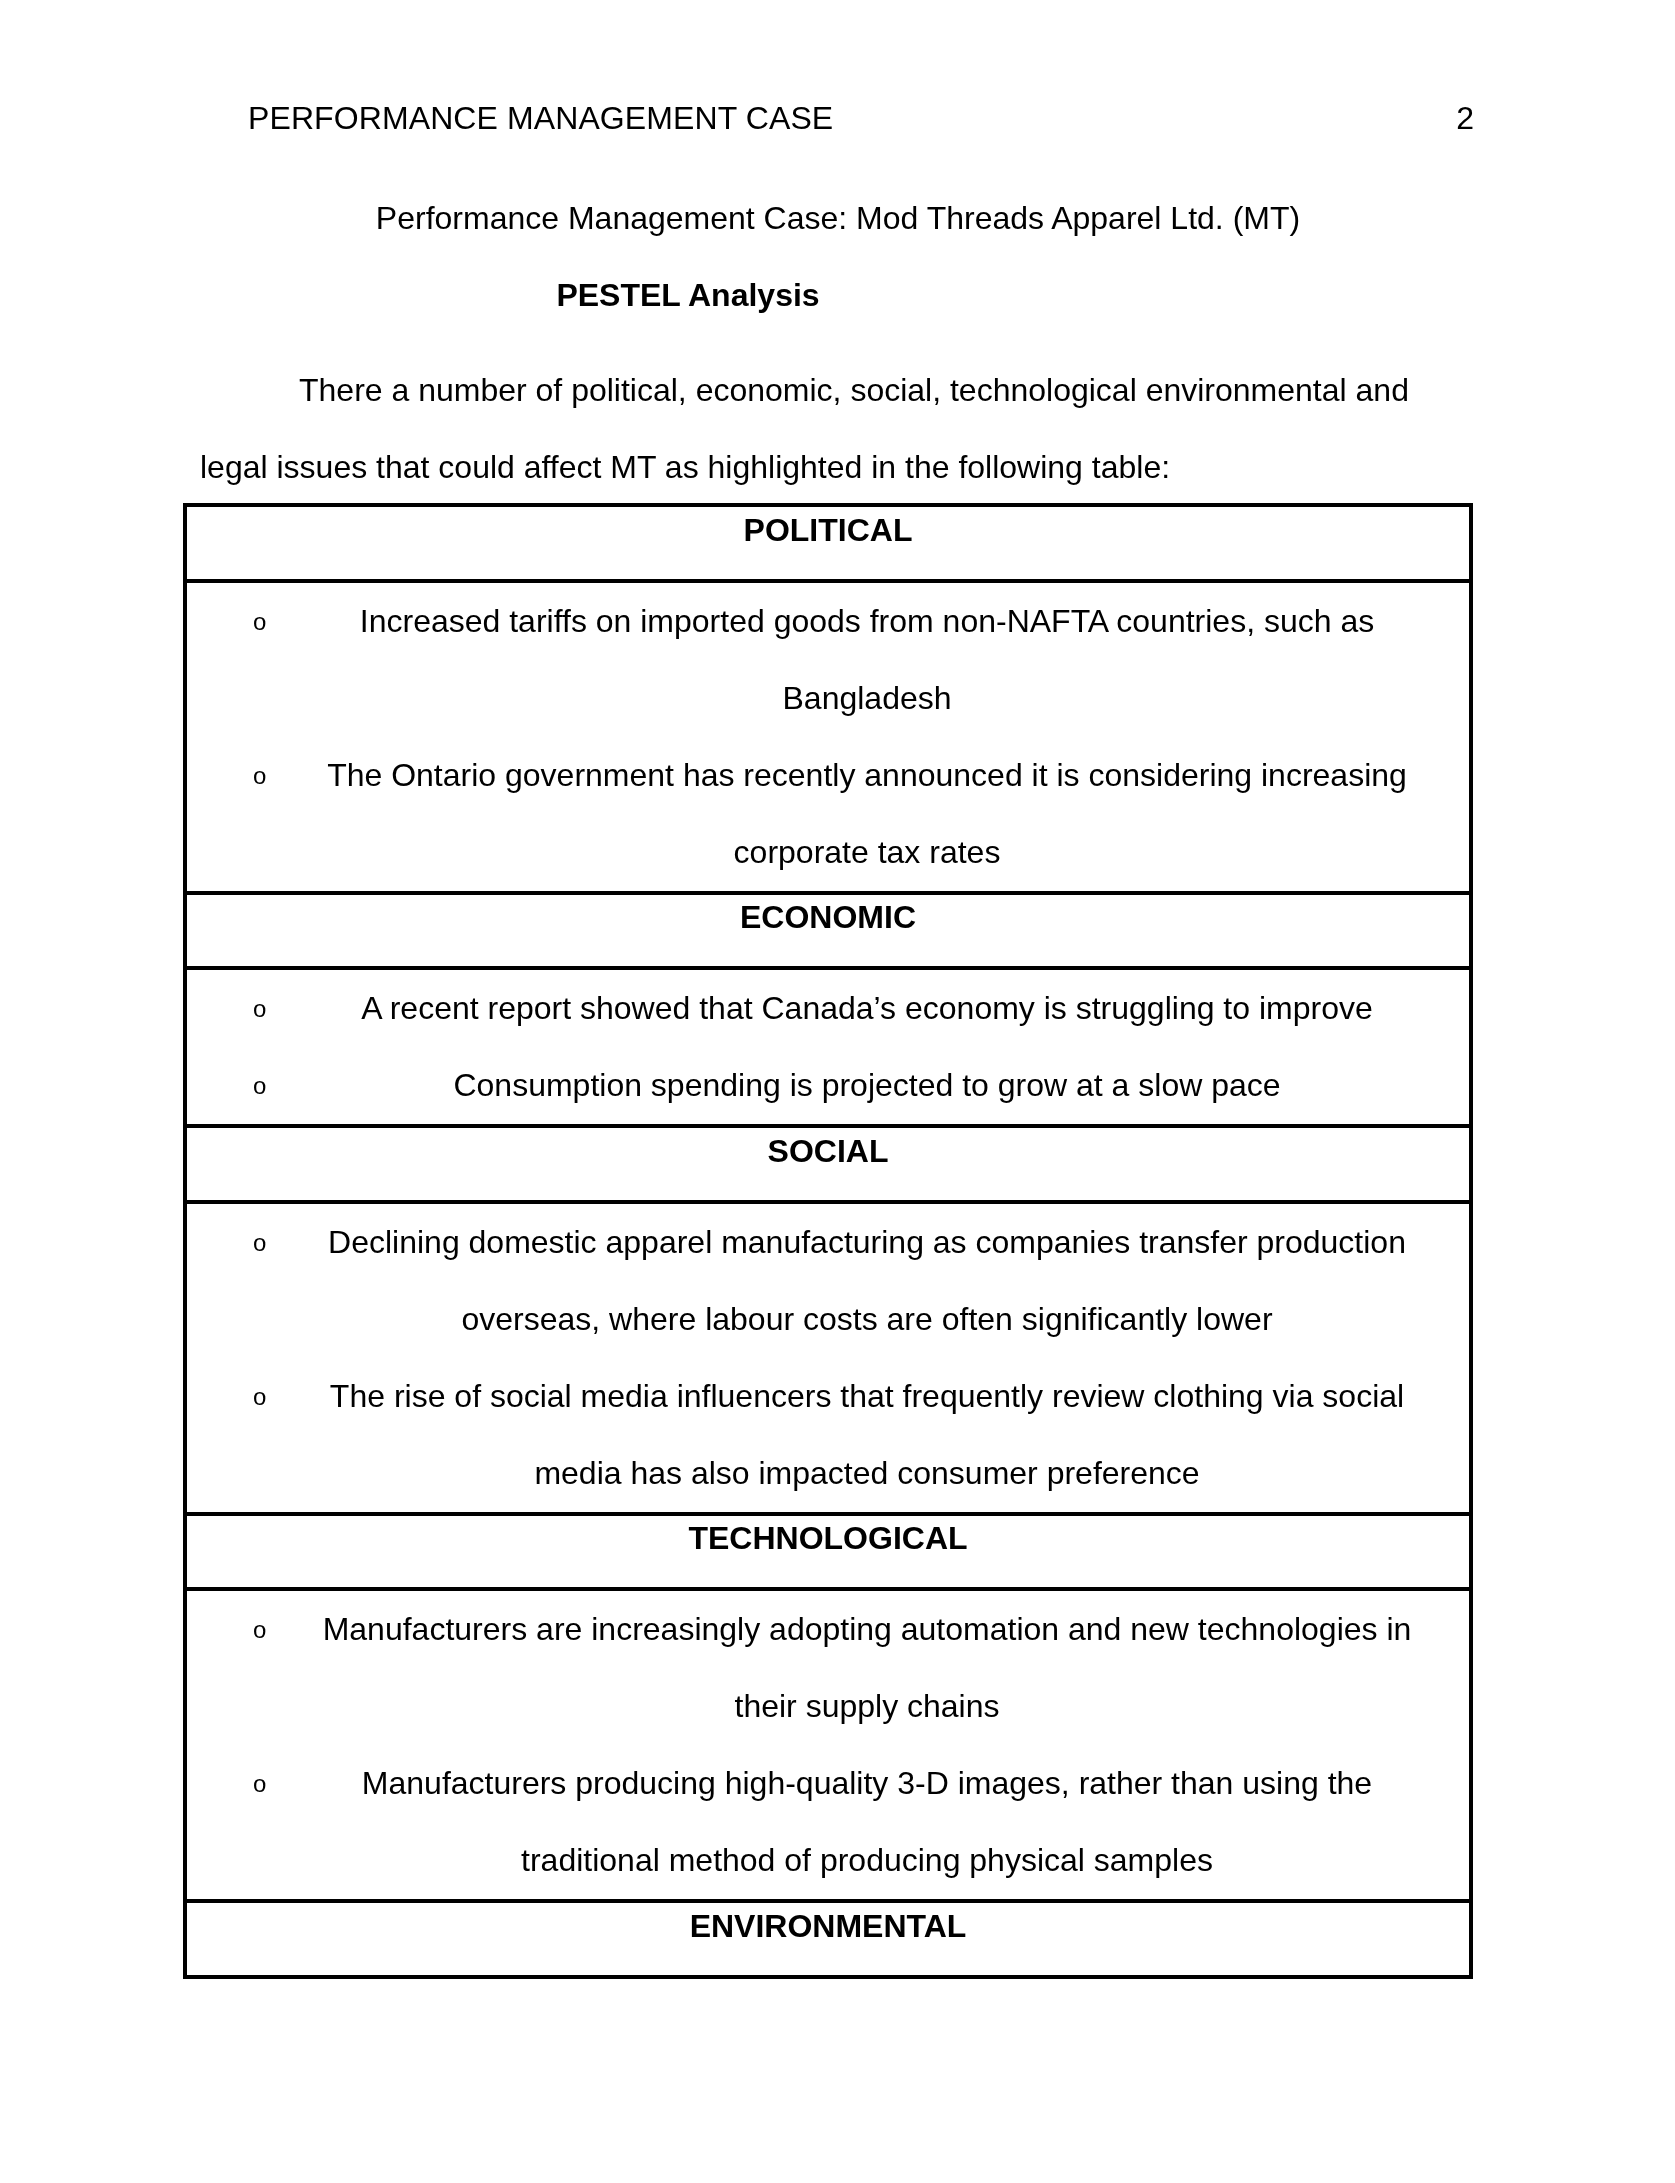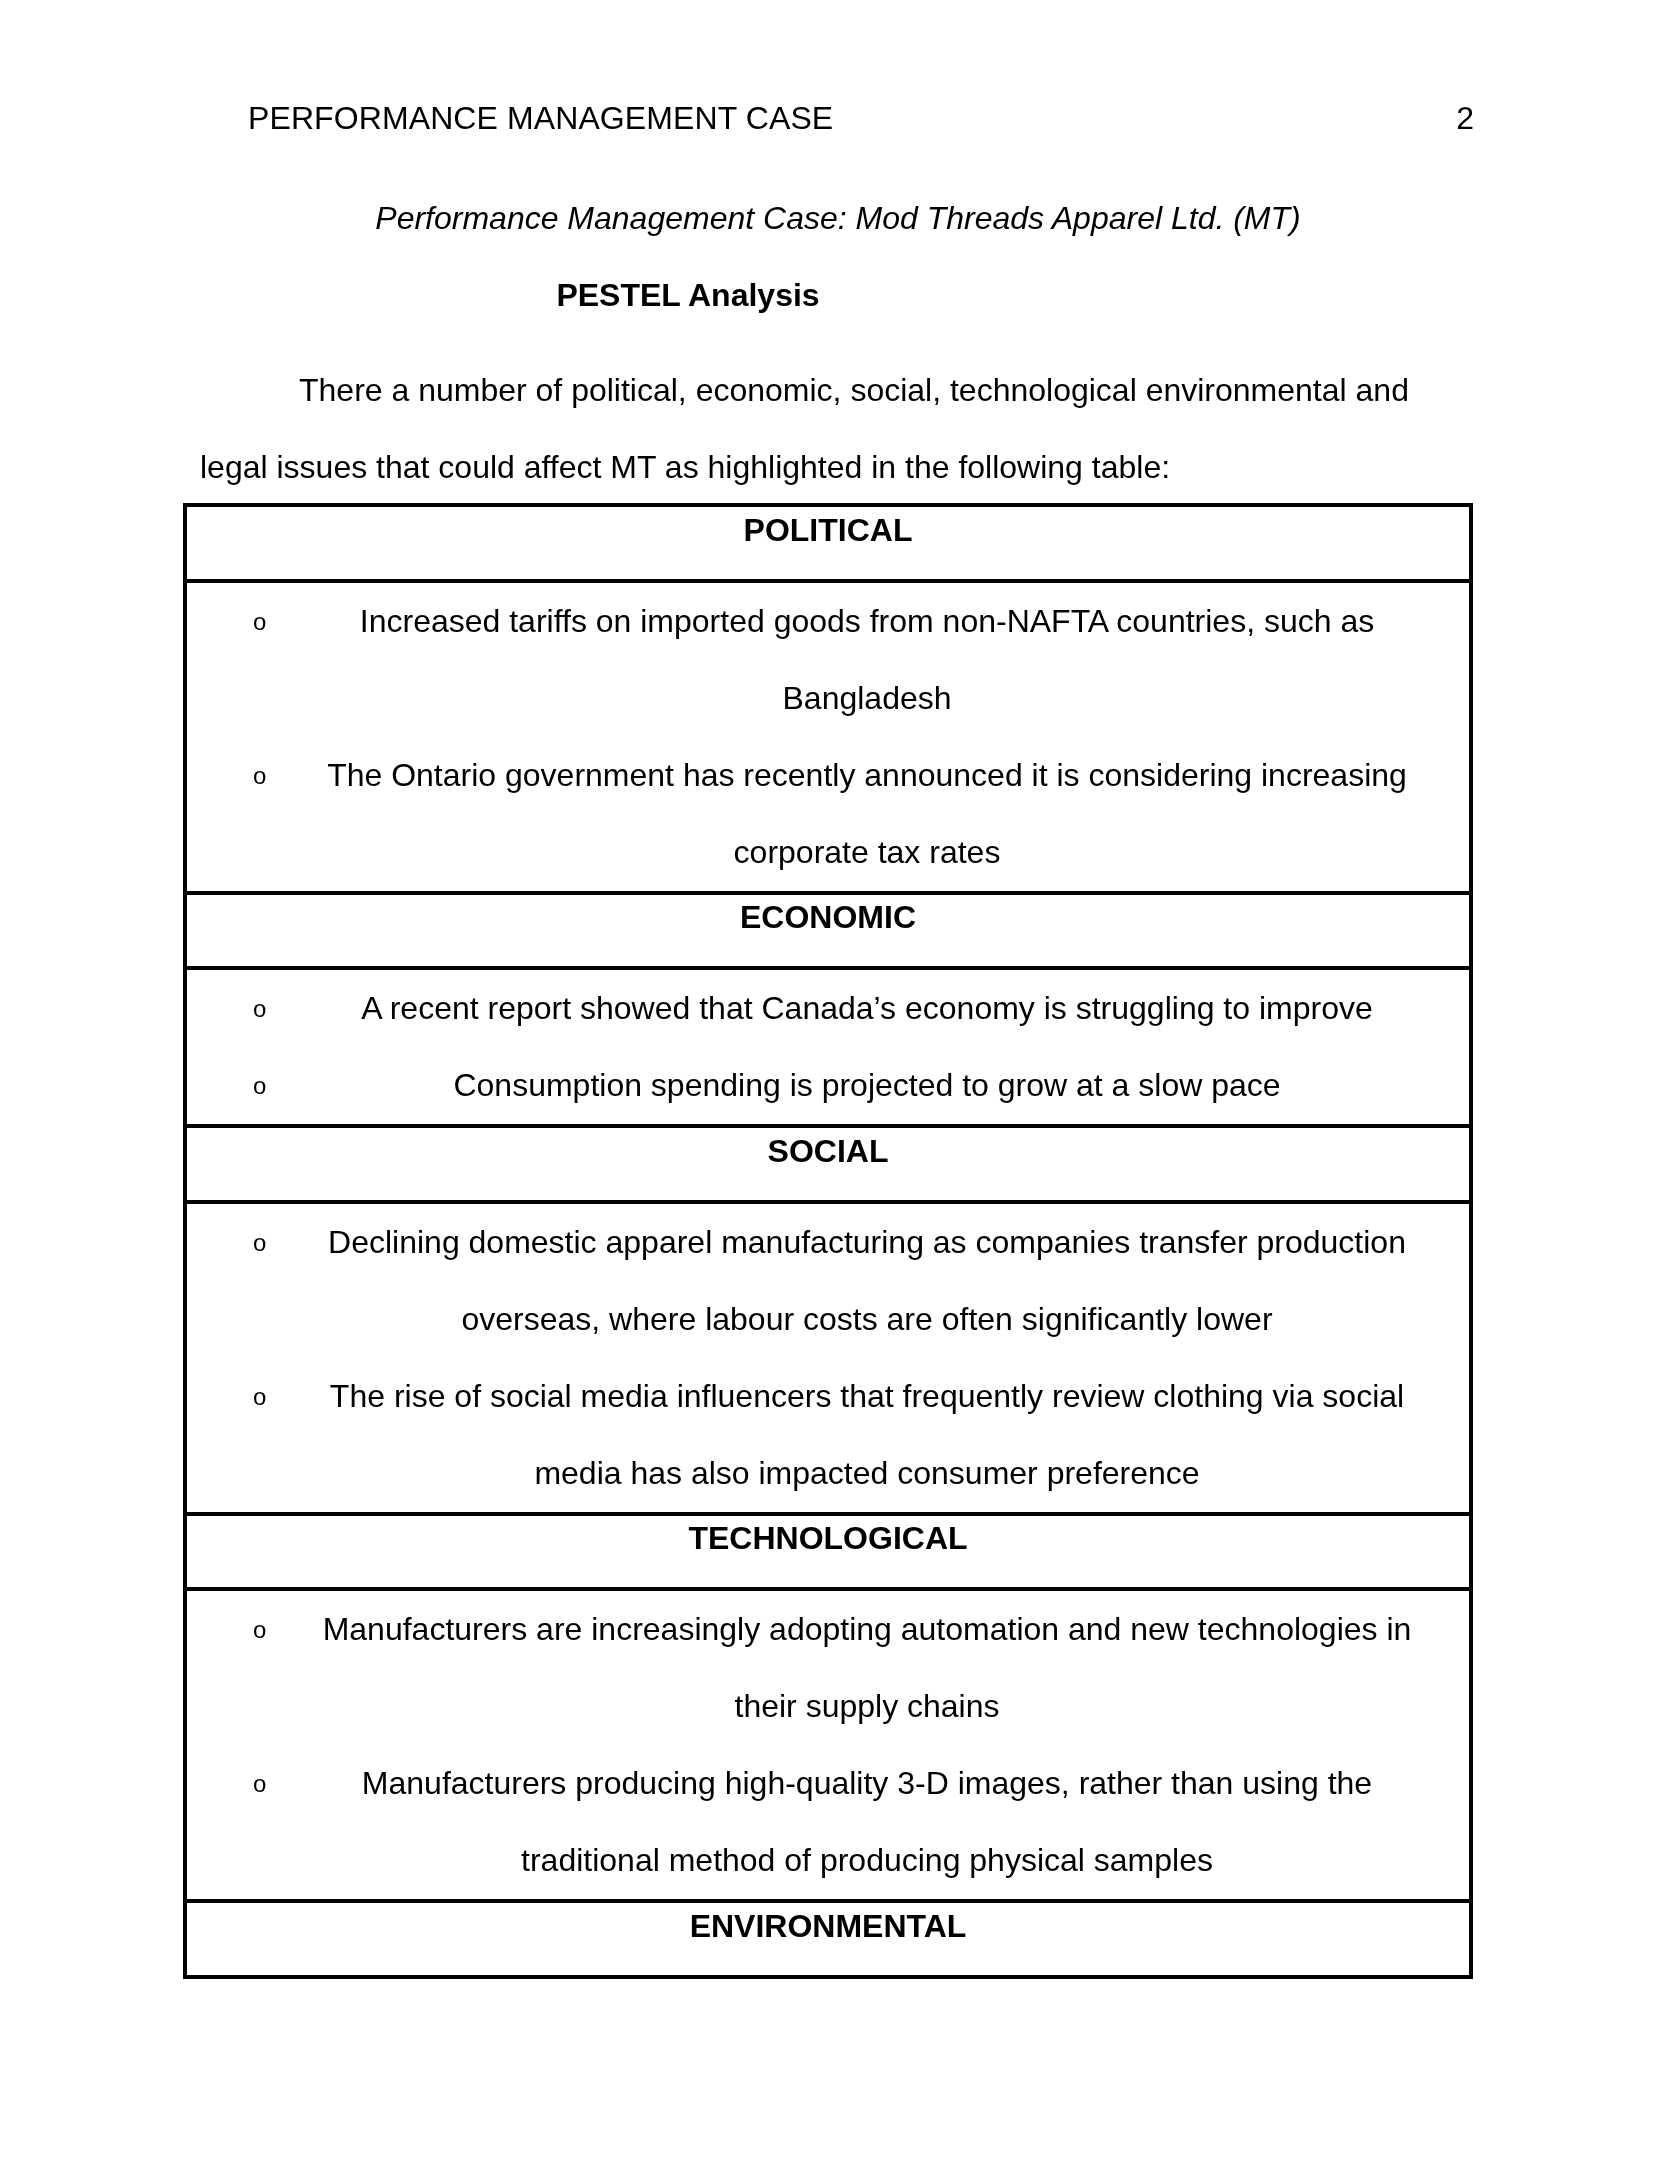--- a/index.html
+++ b/index.html
@@ -9,21 +9,21 @@
   }
   .page { position: absolute; left: 0; top: 0; width: 1676px; height: 2183px; }
   .running-head {
     position: absolute; left: 200px; top: 98px; font-size: 32px; line-height: 40px; letter-spacing: 0.1px; margin-left: 48px;
   }
   .page-number {
     position: absolute; right: 202px; top: 98px; font-size: 32px; line-height: 40px;
   }
   .title {
     position: absolute; left: 0; width: 1676px; top: 198px; text-align: center;
-    font-size: 32px; line-height: 40px; font-style: italic;
+    font-size: 32px; line-height: 40px;
   }
   .section-heading {
     position: absolute; left: 0; width: 1376px; top: 275px; text-align: center;
     font-size: 32px; line-height: 40px; font-weight: bold;
   }
   .para {
     position: absolute; left: 200px; width: 1277px; top: 352px;
     font-size: 32px; line-height: 77px;
   }
   .para .indent { display: inline-block; width: 99px; }

